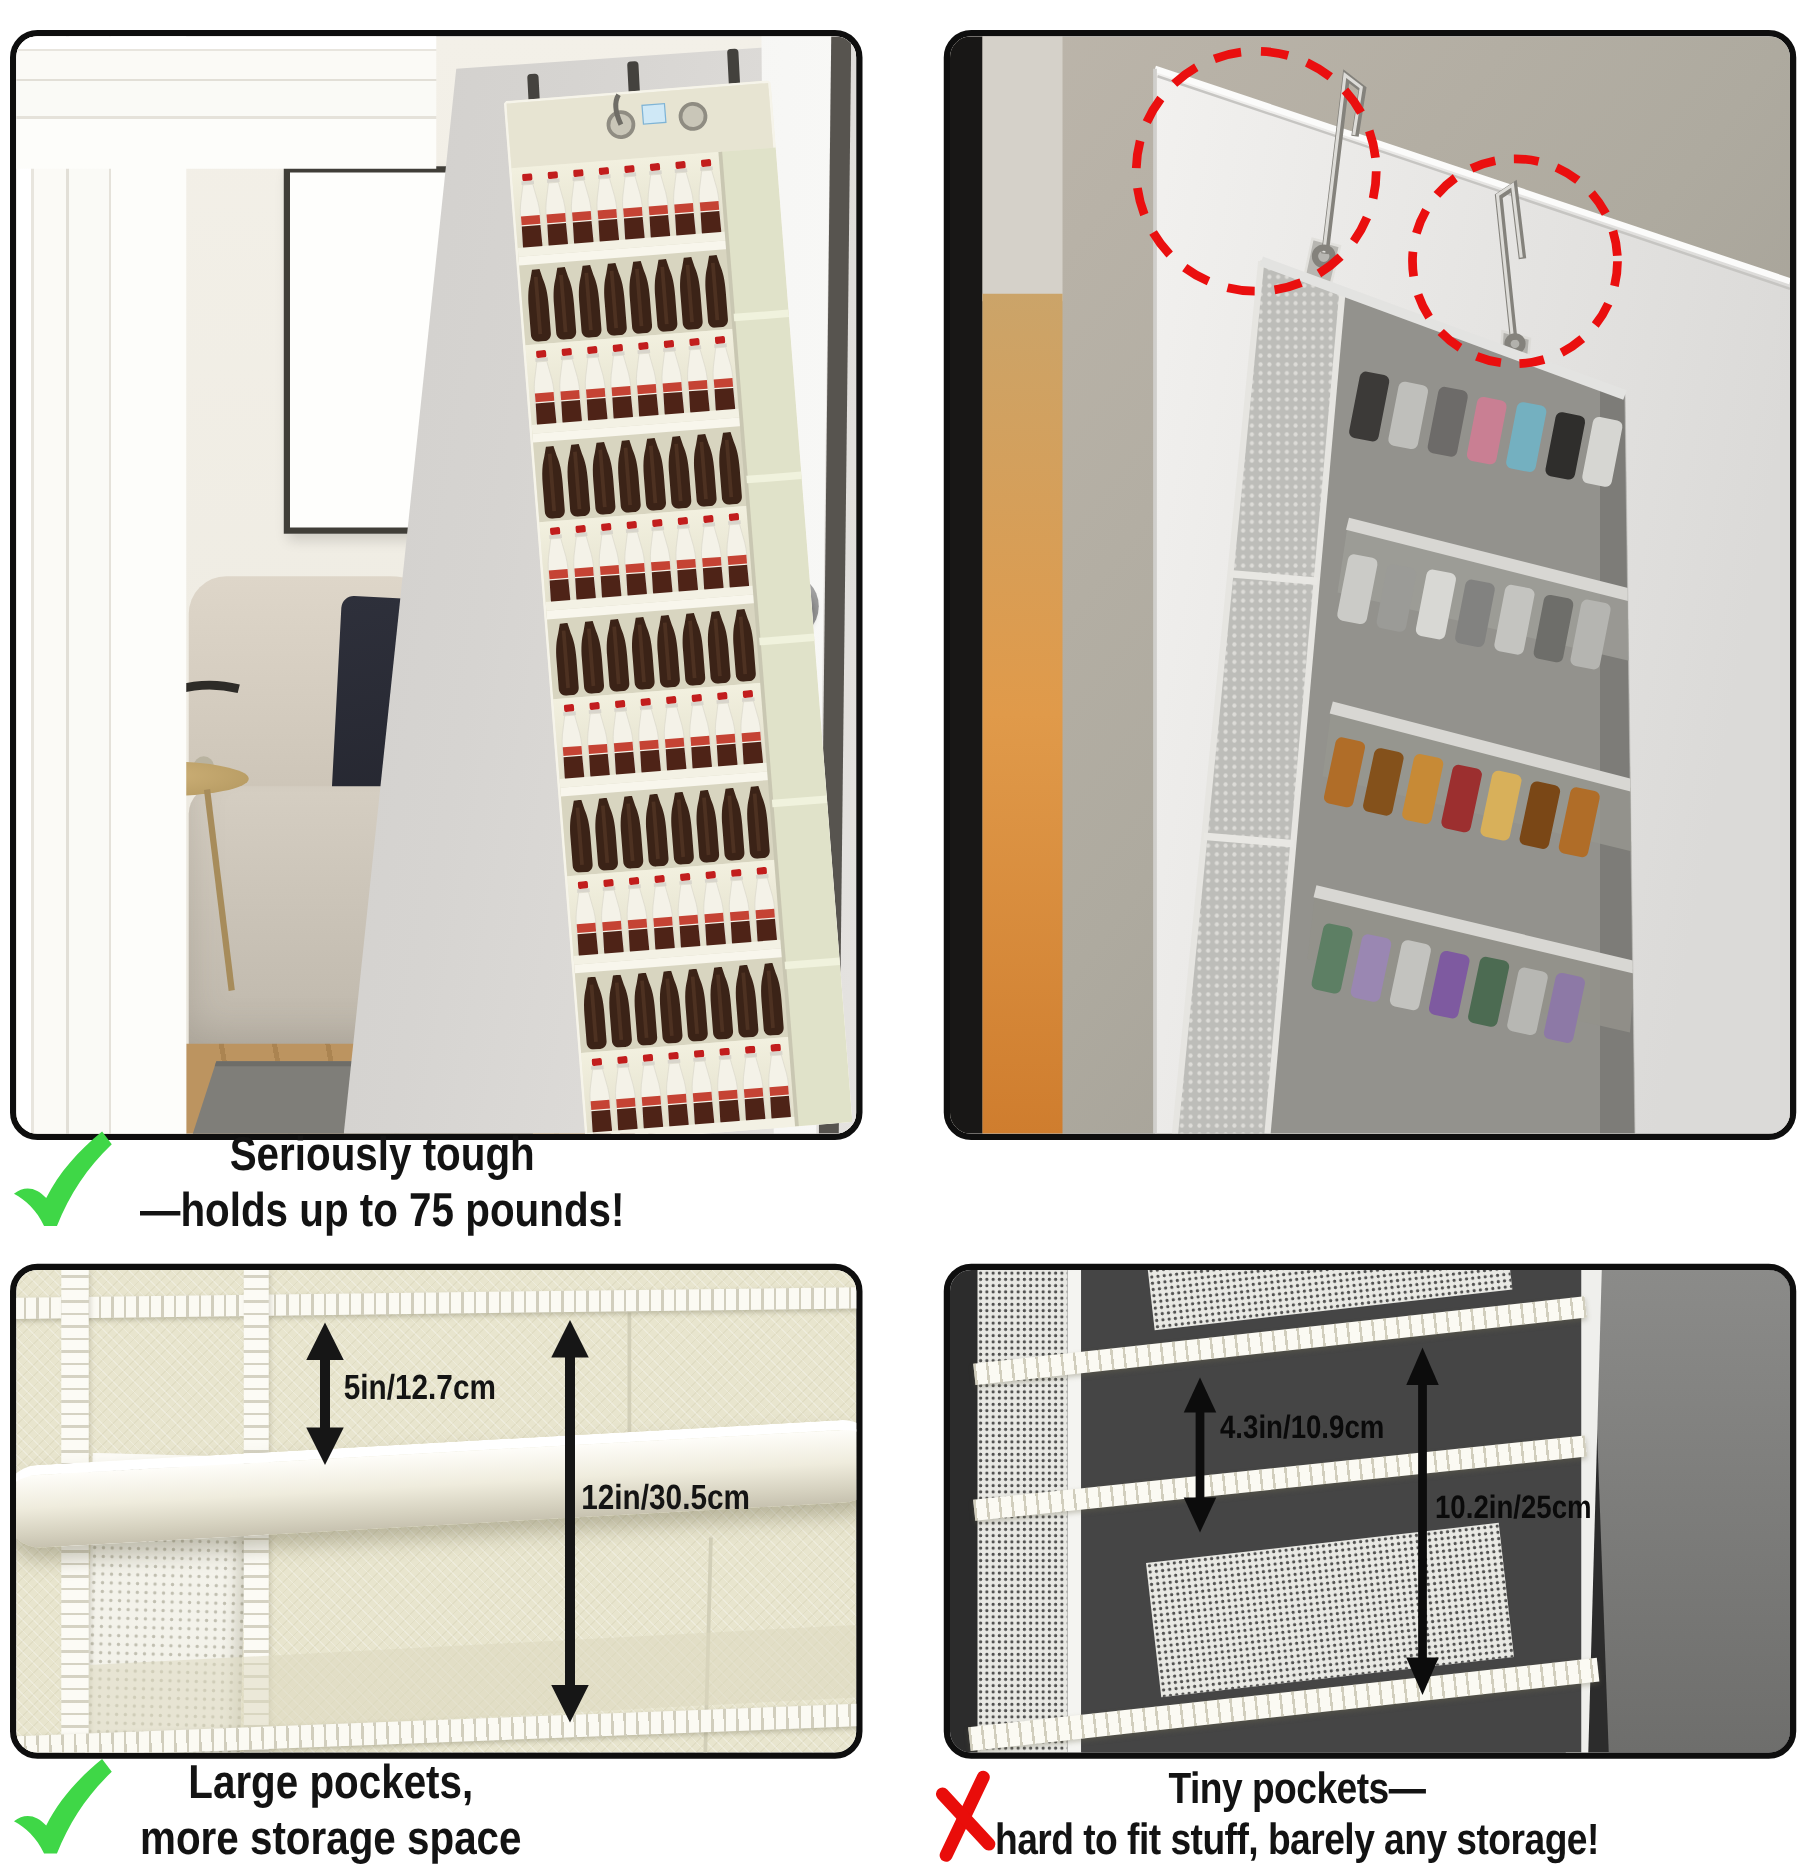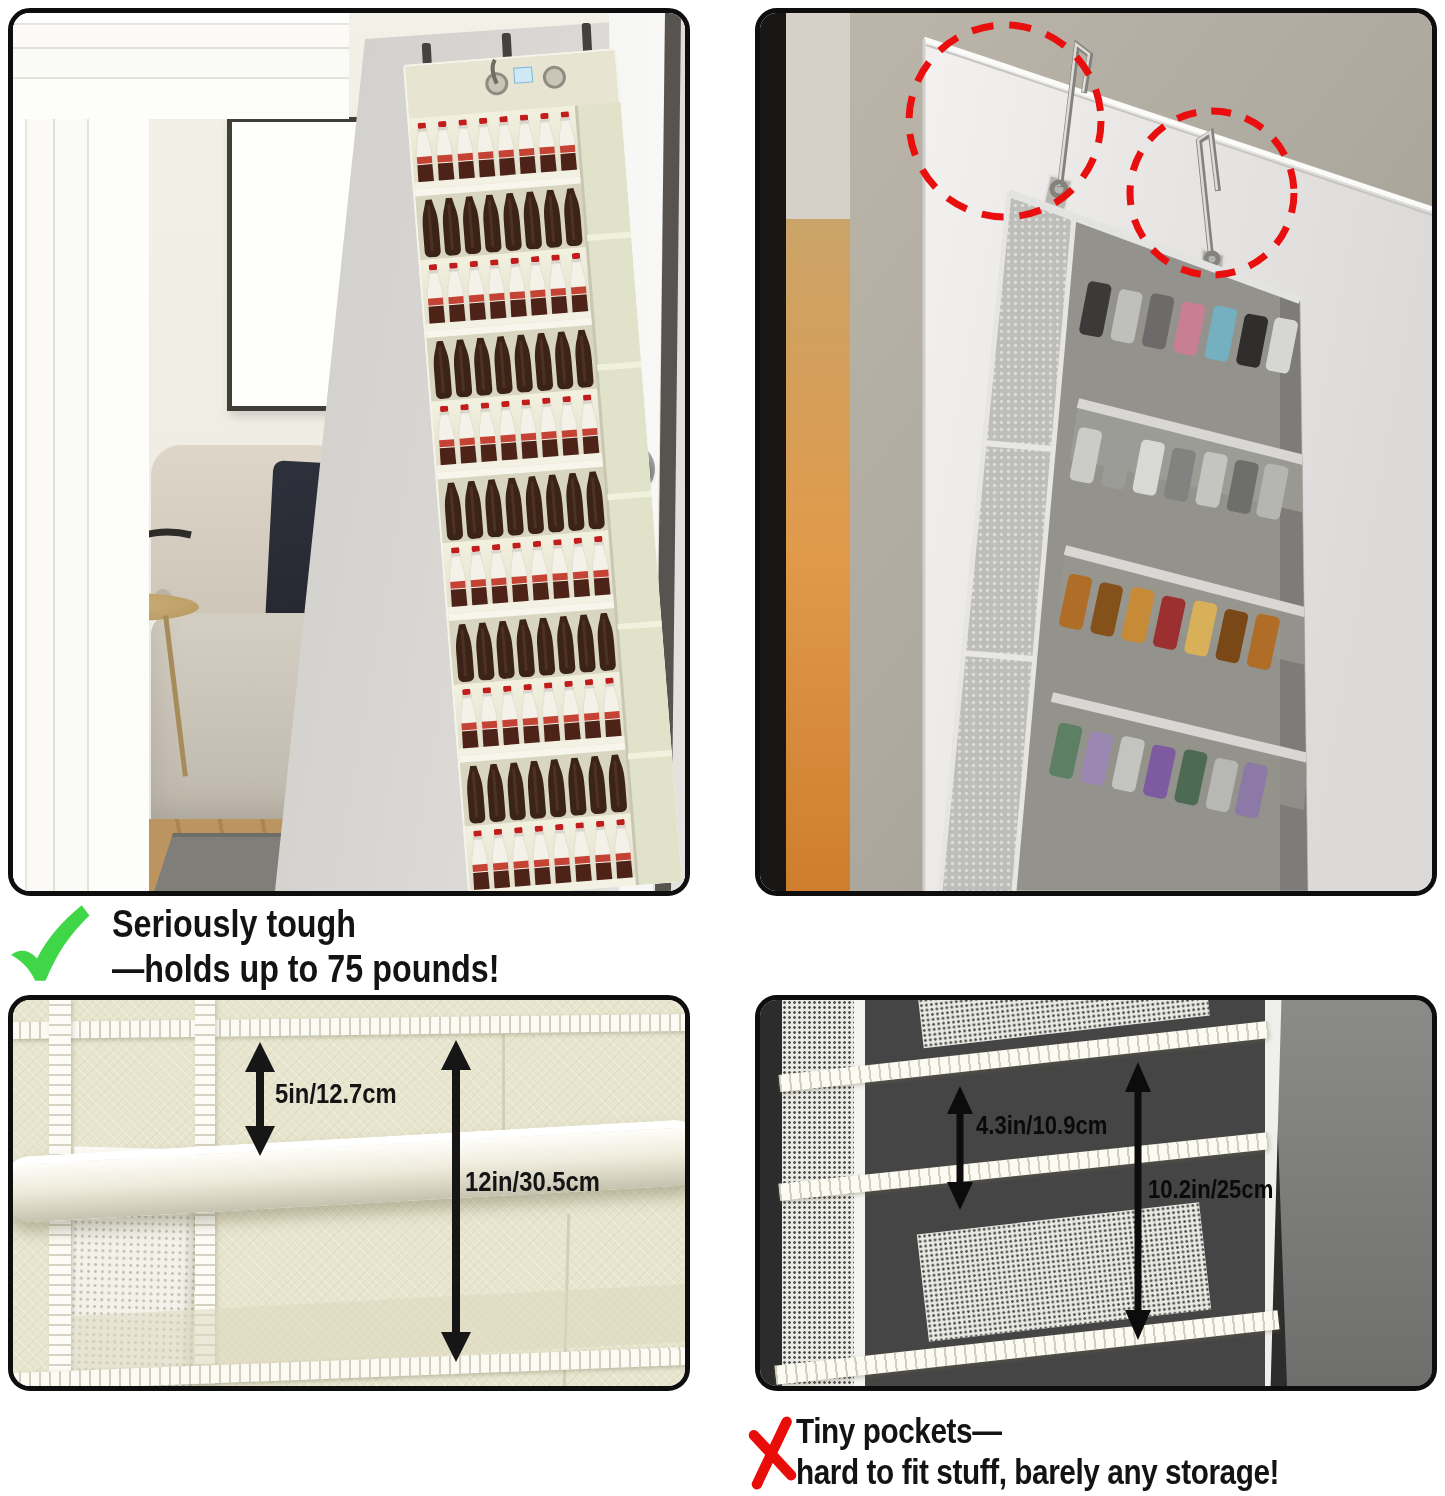--- a/index.html
+++ b/index.html
@@ -1,21 +1,21 @@
 <!DOCTYPE html>
 <html><head>
 <meta charset="utf-8">
 <style>
   html,body{margin:0;padding:0;background:#ffffff;}
   .page{position:relative;width:1445px;height:1496px;background:#fff;overflow:hidden;
         font-family:"Liberation Sans",sans-serif;}
   .abs{position:absolute;}
   .photo{position:absolute;border:5px solid #0e0e0e;border-radius:22px;overflow:hidden;
-         background:#e8e8e8;box-sizing:border-box;}
-  .cap{position:absolute;}
+         background:#e8e8e8;box-sizing:border-box;margin-top:16px;}
+  .cap{position:absolute;text-align:center;}
   .cap-text{position:absolute;font-weight:700;color:#131313;white-space:nowrap;}
   .cond{transform:scaleX(.85);transform-origin:0 0;}
   .mlabel{position:absolute;font-weight:700;color:#141414;white-space:nowrap;}
   .stitchH{background-color:#fbfaf3;
      background-image:repeating-linear-gradient(90deg,rgba(175,170,145,.55) 0 2px,transparent 2px 10px);
      box-shadow:0 2px 4px rgba(110,105,80,.35);}
   .stitchV{background-color:#fcfbf5;
      background-image:repeating-linear-gradient(0deg,rgba(175,170,145,.5) 0 2px,transparent 2px 10px);
      box-shadow:2px 0 4px rgba(110,105,80,.25);}
   .meshL{background-color:#f3f2ea;
@@ -380,20 +380,29 @@
         <path d="M200,210 L187,182 L213,182 Z" stroke="none"></path>
         <line x1="378" y1="84" x2="378" y2="318" stroke-width="7"></line>
         <path d="M378,62 L365,92 L391,92 Z" stroke="none"></path>
         <path d="M378,340 L365,310 L391,310 Z" stroke="none"></path>
       </g>
     </svg>
     <div class="mlabel cond" style="left:216px;top:110px;font-size:26px;color:#0a0a0a;">4.3in/10.9cm</div>
     <div class="mlabel cond" style="left:388px;top:174px;font-size:26px;color:#0a0a0a;">10.2in/25cm</div>
   </div>
 
+  <div class="cap" style="left:6px;top:1396px;width:730px;height:98px;">
+    <svg class="abs" style="left:0;top:6px;" width="86" height="86" viewBox="0 0 100 100">
+      <path d="M6 64 C16 56 27 58 36 68 C48 44 66 24 88 6 L97 18 C74 40 58 64 46 94 L34 94 C27 79 17 70 6 64 Z" fill="#3fd747"></path>
+    </svg>
+    <div class="cap-text cond" style="left:106px;top:8px;font-size:38px;line-height:45px;">
+      <span>Large pockets,</span><br>
+      <span>more storage space</span>
+    </div>
+  </div>
 
   <div class="cap" style="left:748px;top:1402px;width:690px;height:94px;">
     <svg class="abs" style="left:0;top:12px;" width="52" height="78" viewBox="0 0 70 100">
       <g stroke-width="14" stroke-linecap="round" stroke="#e90d0a">
         <line x1="52" y1="8" x2="12" y2="92"></line>
         <line x1="8" y1="26" x2="58" y2="80"></line>
       </g>
     </svg>
     <div class="cap-text cond" style="left:48px;top:8px;font-size:35px;line-height:41px;letter-spacing:-0.5px;">
       <span>Tiny pockets—</span><br>

